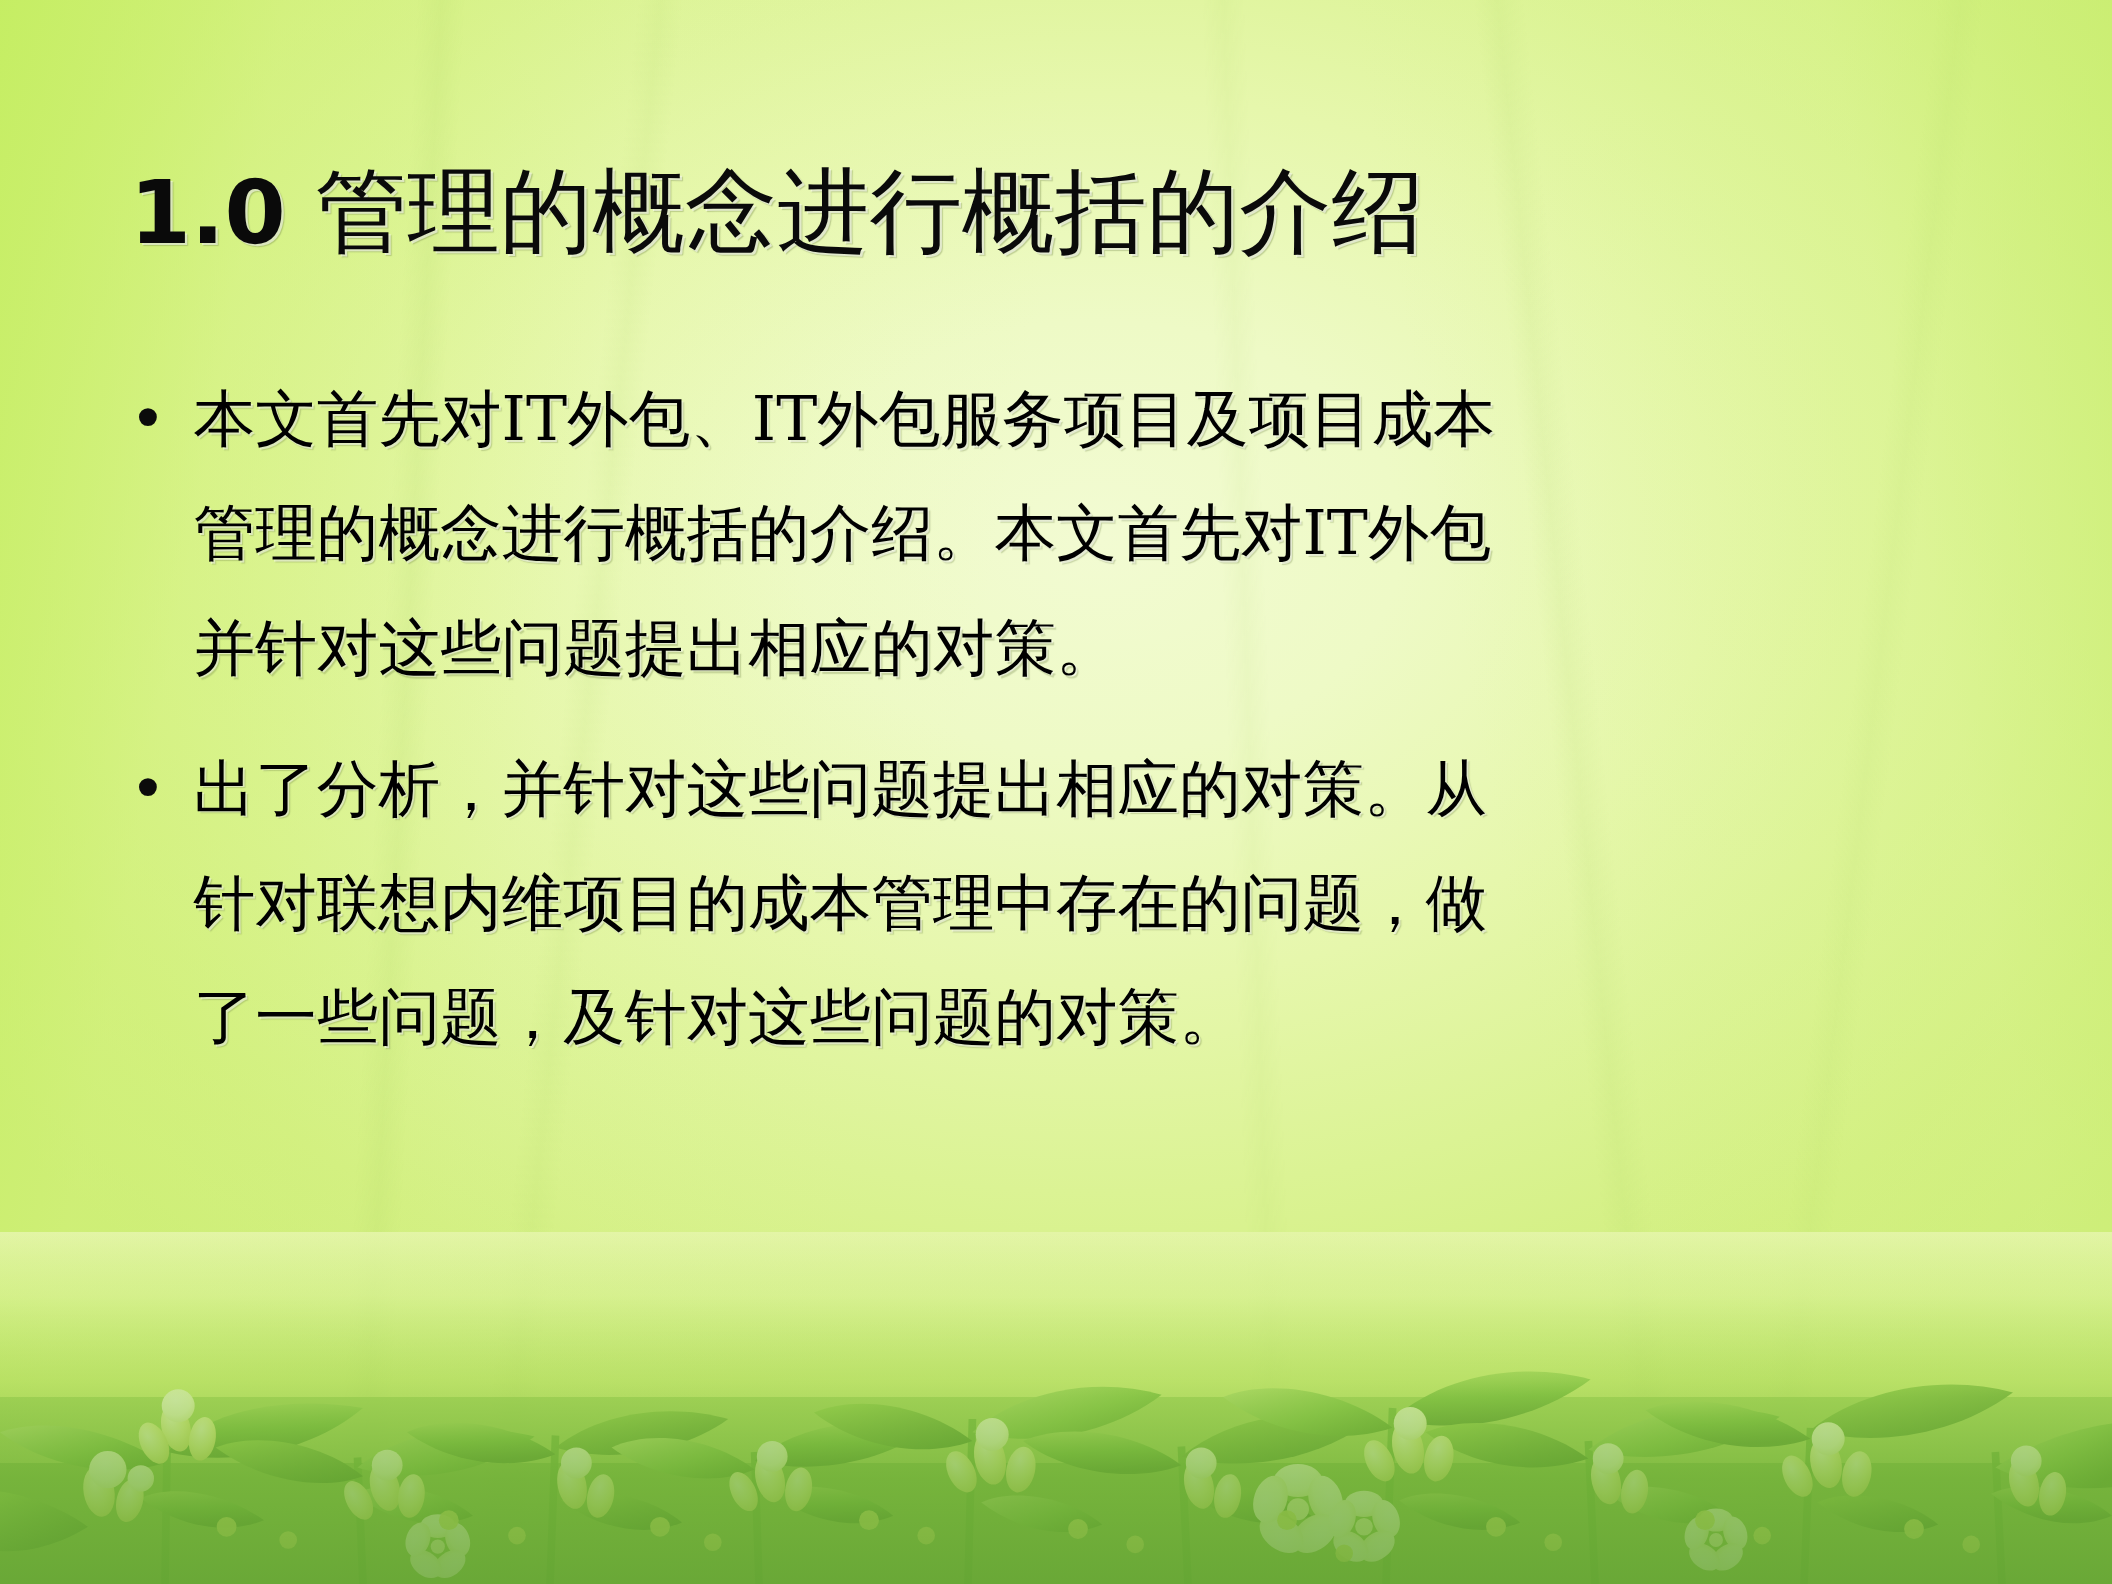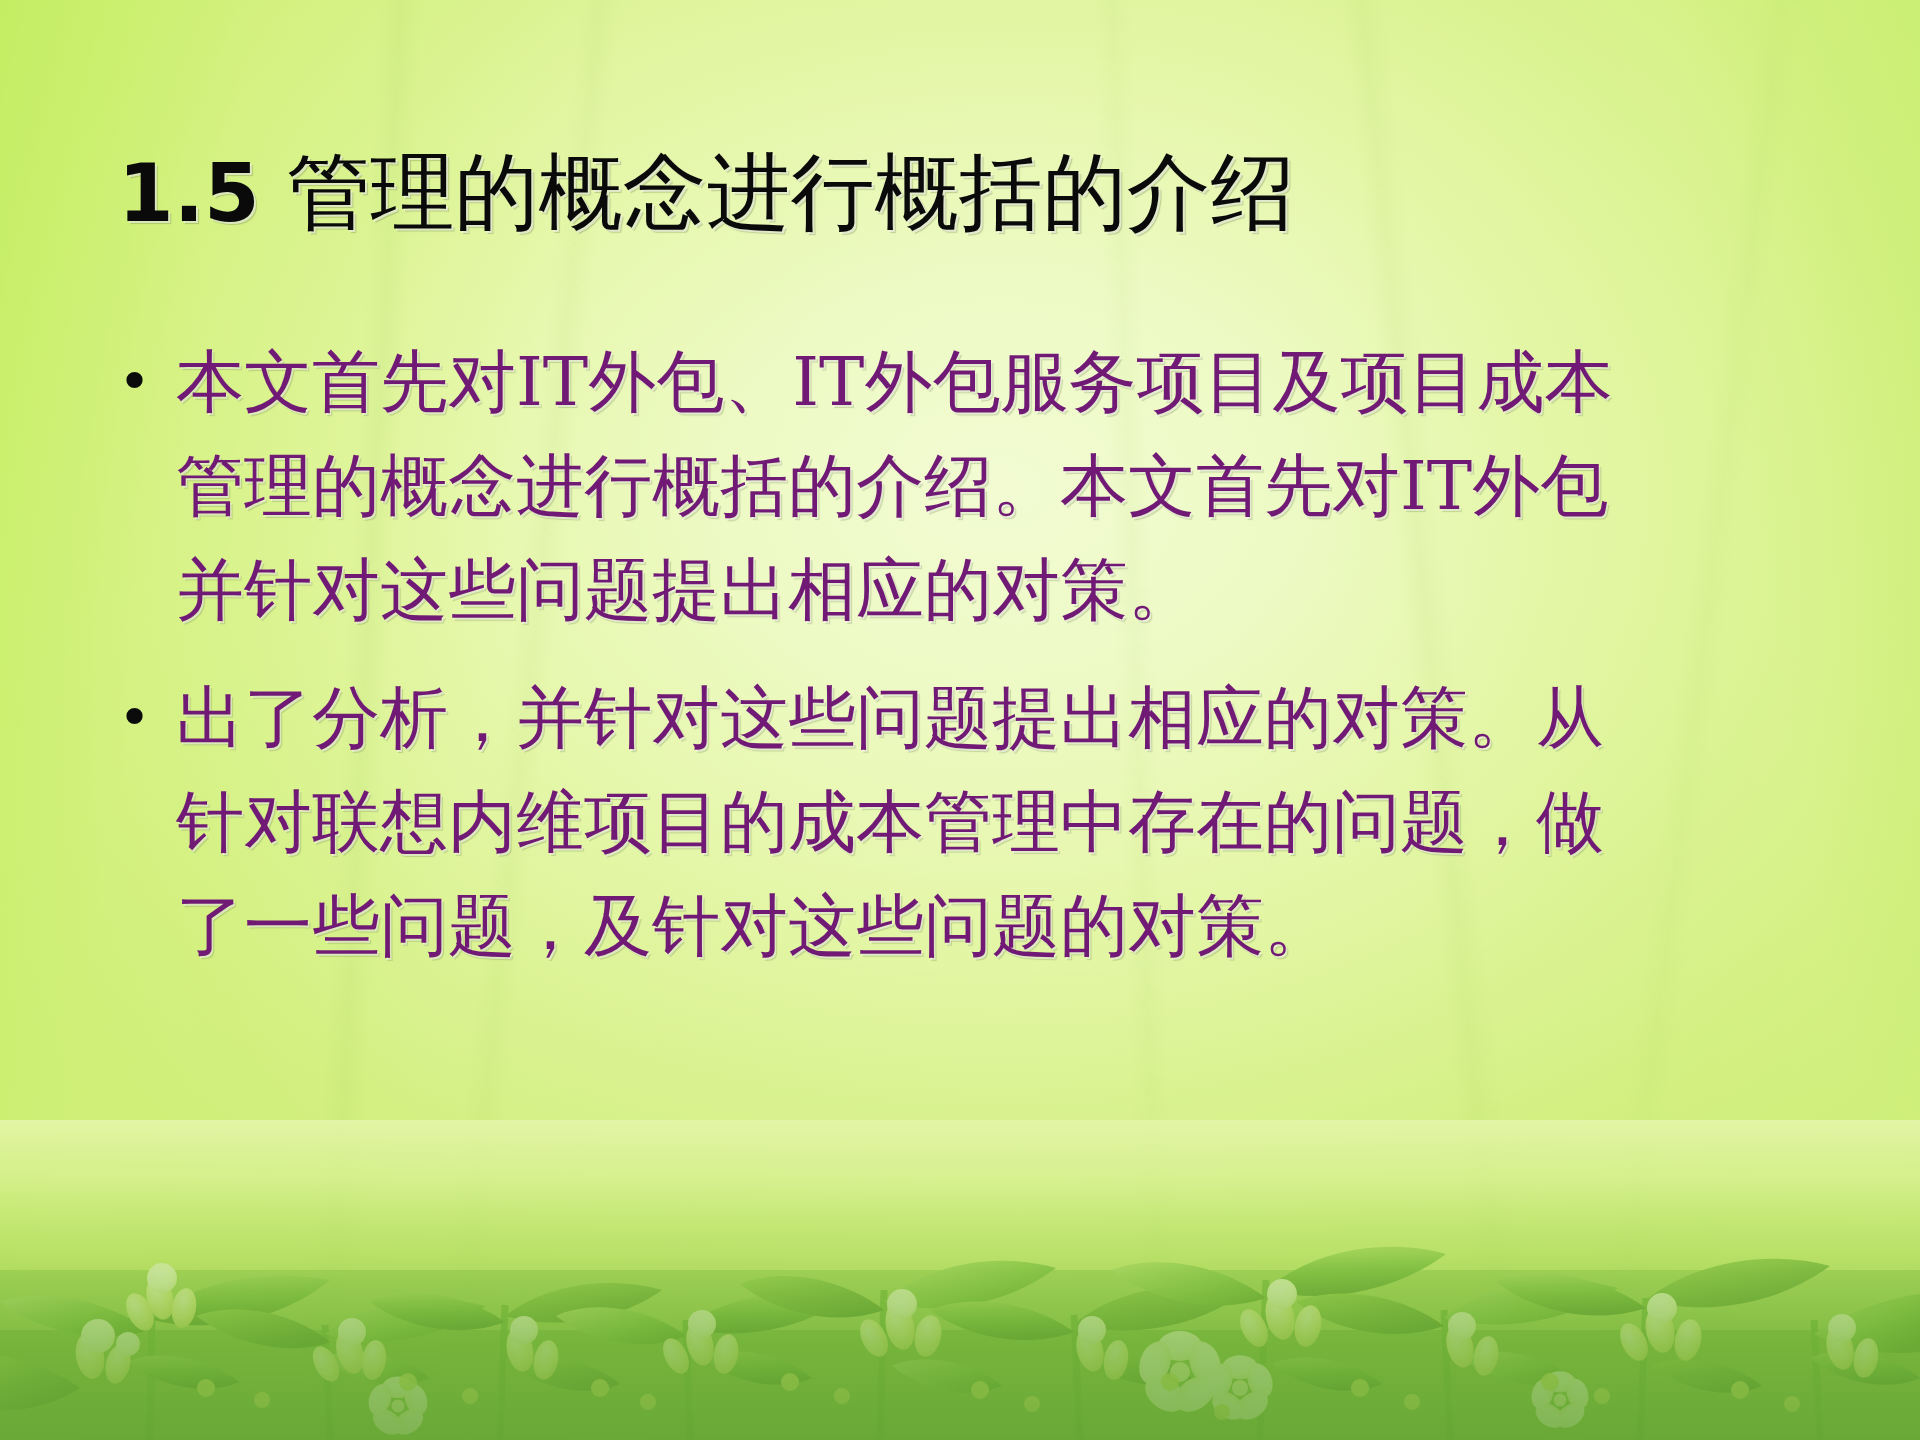--- a/index.html
+++ b/index.html
@@ -111,23 +111,23 @@
     font-size: 56px;
     line-height: 104px;
     color: #0b0b0b;
     text-align: left;
     padding-left: 8px;
     box-sizing: border-box;
   }
   .bullet-text {
     flex: 1 1 auto;
     font-family: "DejaVu Serif", serif;
-    font-size: 68px;
+    font-size: 56px;
     line-height: 104px;
-    color: #701a75;
+    color: #000000;
     text-align: justify;
     text-justify: inter-character;
     text-shadow:
       1.5px 1.5px 0 rgba(255,255,255,.5),
       2.5px 2.5px 1px rgba(110,130,70,.30);
   }
   .bullet-text .ln {
     display: block;
     white-space: nowrap;
   }
@@ -380,21 +380,21 @@
       </g>
 
       <rect x="0" y="0" width="1920" height="150" fill="url(#haze)"></rect>
     </svg>
     <div class="floral-fade"></div>
   </div>
 
   <div class="content">
 
     <div class="slide-title">
-      <span class="num">1.5</span><span>&nbsp;</span><span>管理的概念进行概括的介绍</span>
+      <span class="num">1.0</span><span>&nbsp;</span><span>管理的概念进行概括的介绍</span>
     </div>
 
     <div class="body-list">
 
       <div class="bullet-row">
         <div class="bullet-marker">•</div>
         <div class="bullet-text">
           <span class="ln">本文首先对IT外包、IT外包服务项目及项目成本</span>
           <span class="ln">管理的概念进行概括的介绍。本文首先对IT外包</span>
           <span class="ln">并针对这些问题提出相应的对策。</span>

